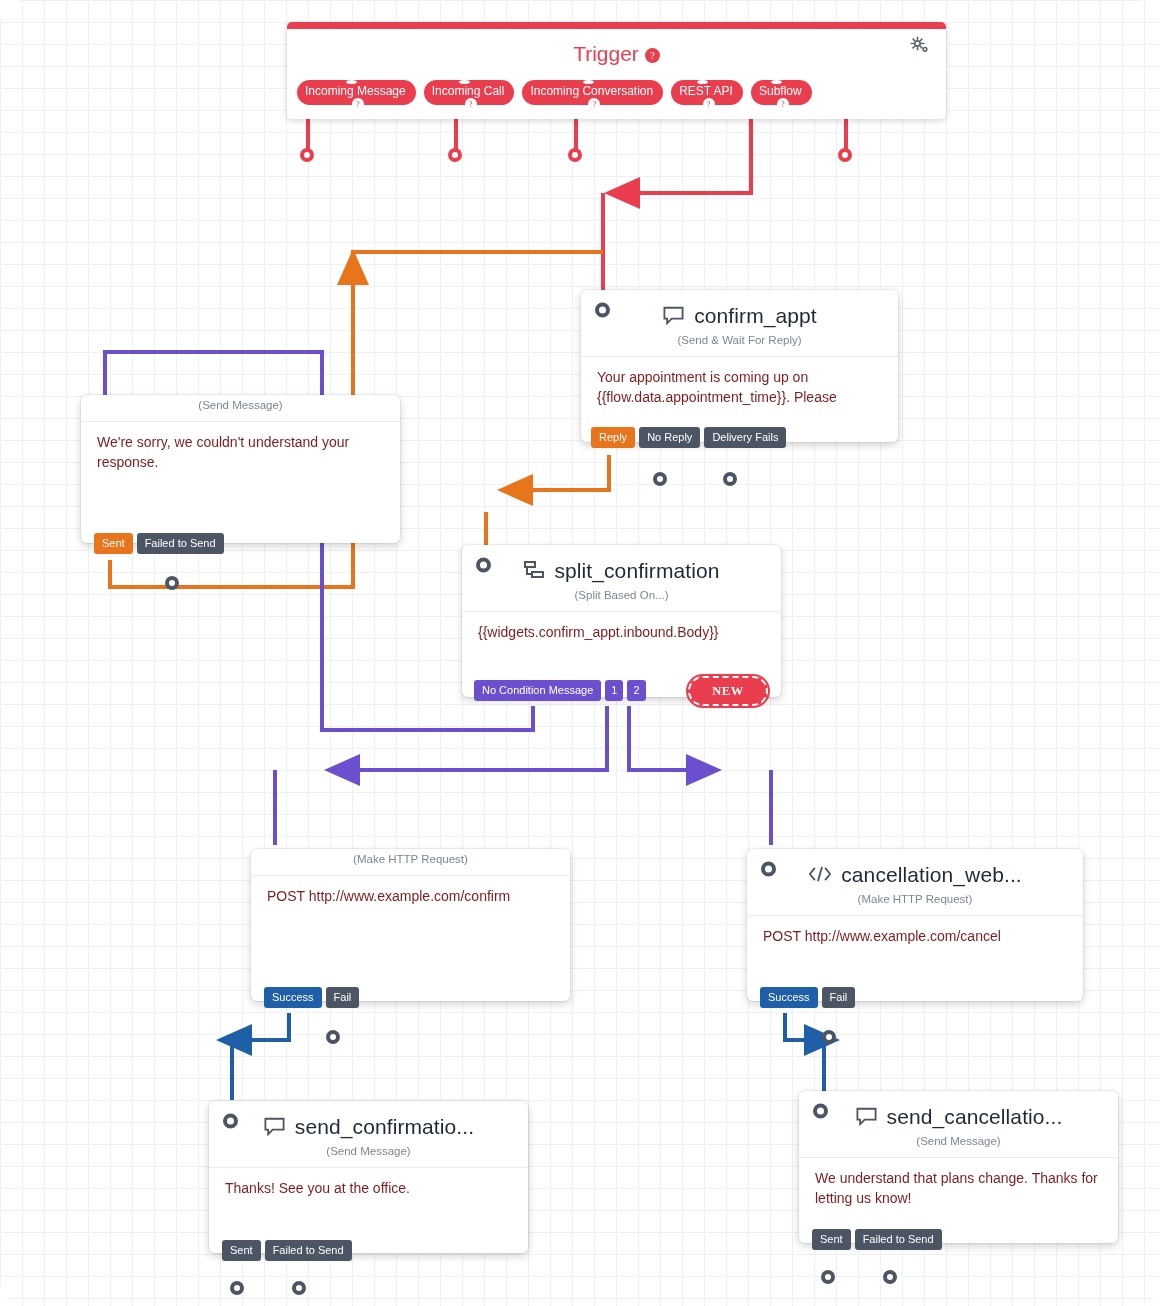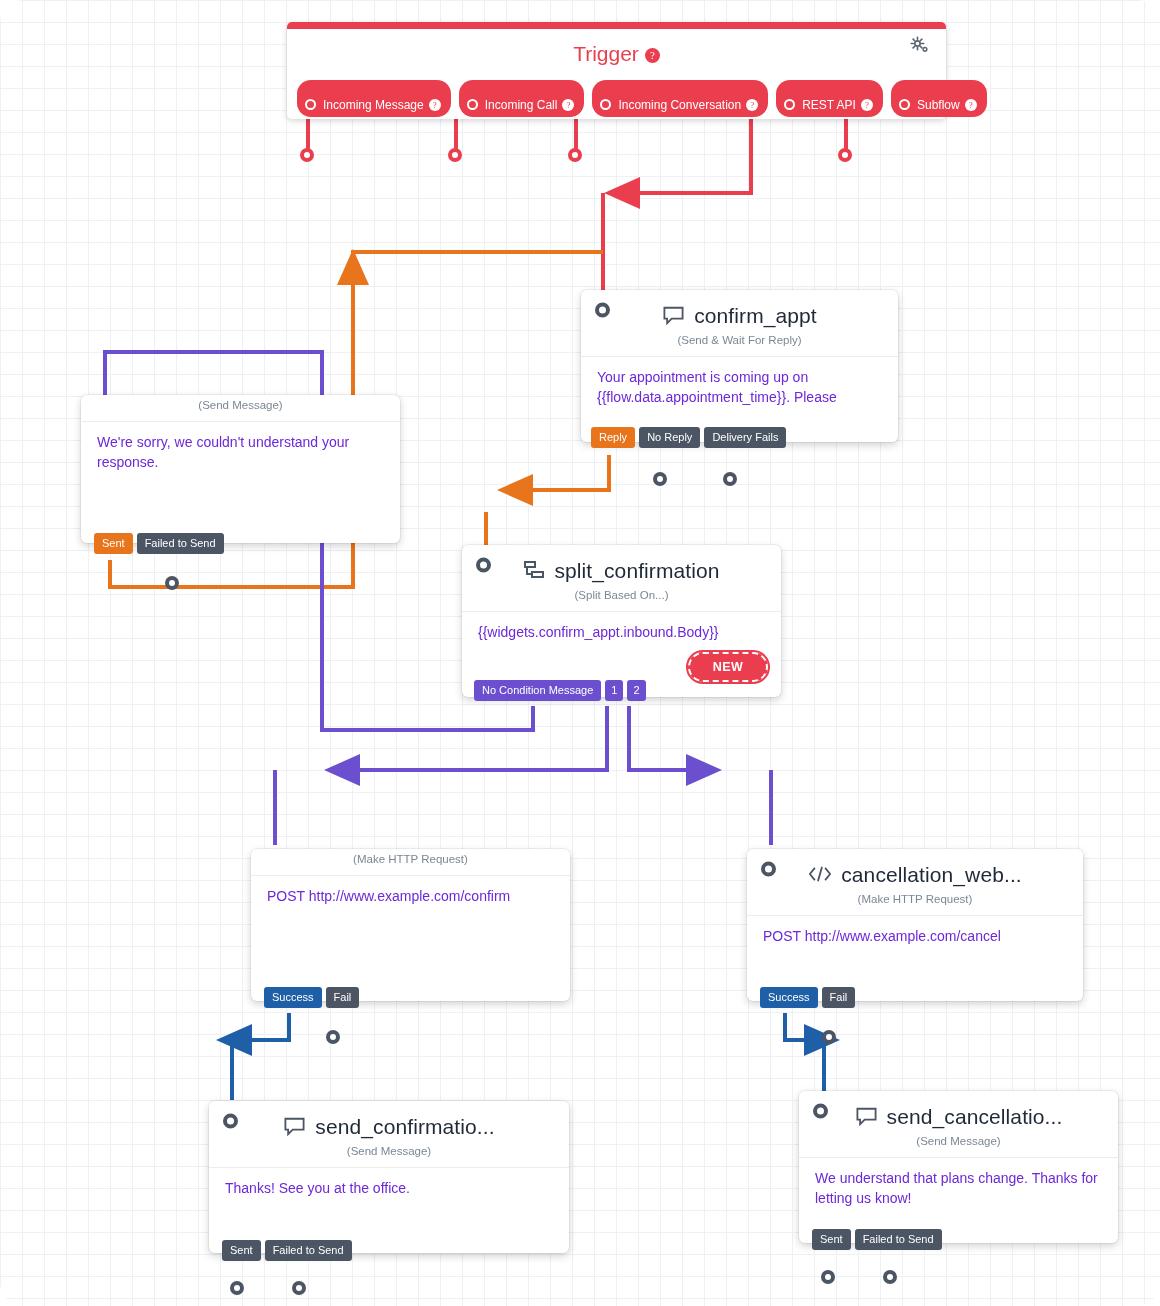--- a/index.html
+++ b/index.html
@@ -54,21 +54,21 @@
     white-space: nowrap;
   }
   .node-sub {
     text-align: center;
     font-size: 11.5px;
     color: #7b8794;
     padding: 4px 0 10px 0;
   }
   .node-body {
     font-size: 14px;
-    color: #6d28d9;
+    color: #7f1d1d;
     line-height: 1.45;
     padding: 10px 16px 16px 16px;
     border-top: 1px solid #ececec;
   }
   .in-dot {
     position: absolute;
     left: 14px;
     top: 50%;
     transform: translateY(-50%);
     width: 15px;
@@ -167,23 +167,24 @@
     display: flex;
     gap: 8px;
   }
   .trig-pill {
     display: flex;
     align-items: center;
     background: #ea3e4e;
     color: #fff;
     border-radius: 14px;
     height: 25px;
-    padding: 12px 10px 0 8px;
+    padding: 0 10px 0 8px;
     font-size: 12px;
     white-space: nowrap;
+    flex-direction: column;
   }
   .trig-pill .ring {
     width: 11px; height: 11px;
     border-radius: 50%;
     border: 2px solid #fff;
     box-sizing: border-box;
     margin-right: 7px;
   }
   .gear {
     position: absolute;
@@ -364,21 +365,21 @@
       <span class="node-title">split_confirmation</span>
     </div>
     <div class="node-sub">(Split Based On...)</div>
     <div class="node-body">{{widgets.confirm_appt.inbound.Body}}</div>
   </div>
   <div class="pills" style="left:474px;top:680px;">
     <span class="pill purple">No Condition Message</span>
     <span class="pill purple num">1</span>
     <span class="pill purple num">2</span>
   </div>
-  <div class="new-btn" style="left:688px;top:652px;">NEW</div>
+  <div class="new-btn" style="left:688px;top:676px;font-family:Liberation Serif, serif;">NEW</div>
 
   <div class="node sel-shadow" style="left:251px;top:849px;width:319px;height:152px;">
     <div class="node-sub">(Make HTTP Request)</div>
     <div class="node-body">POST http://www.example.com/confirm</div>
   </div>
   <div class="pills" style="left:264px;top:987px;">
     <span class="pill blue">Success</span>
     <span class="pill dark">Fail</span>
   </div>
   <div class="knob" style="left:326px;top:1030px;"></div>
@@ -397,21 +398,21 @@
     </div>
     <div class="node-sub">(Make HTTP Request)</div>
     <div class="node-body">POST http://www.example.com/cancel</div>
   </div>
   <div class="pills" style="left:760px;top:987px;">
     <span class="pill blue">Success</span>
     <span class="pill dark">Fail</span>
   </div>
   <div class="knob" style="left:822px;top:1030px;"></div>
 
-  <div class="node sel-shadow" style="left:209px;top:1101px;width:360px;height:152px;">
+  <div class="node sel-shadow" style="left:209px;top:1101px;width:319px;height:152px;">
     <div class="node-head">
       <span class="in-dot"></span>
       <span class="type-icon">
         <svg width="23" height="20" viewBox="0 0 24 22" fill="none" stroke="#4b5563" stroke-width="2">
           <path d="M2 3 h20 v12 h-12 l-5 5 v-5 h-3 z"></path>
         </svg>
       </span>
       <span class="node-title">send_confirmatio...</span>
     </div>
     <div class="node-sub">(Send Message)</div>

